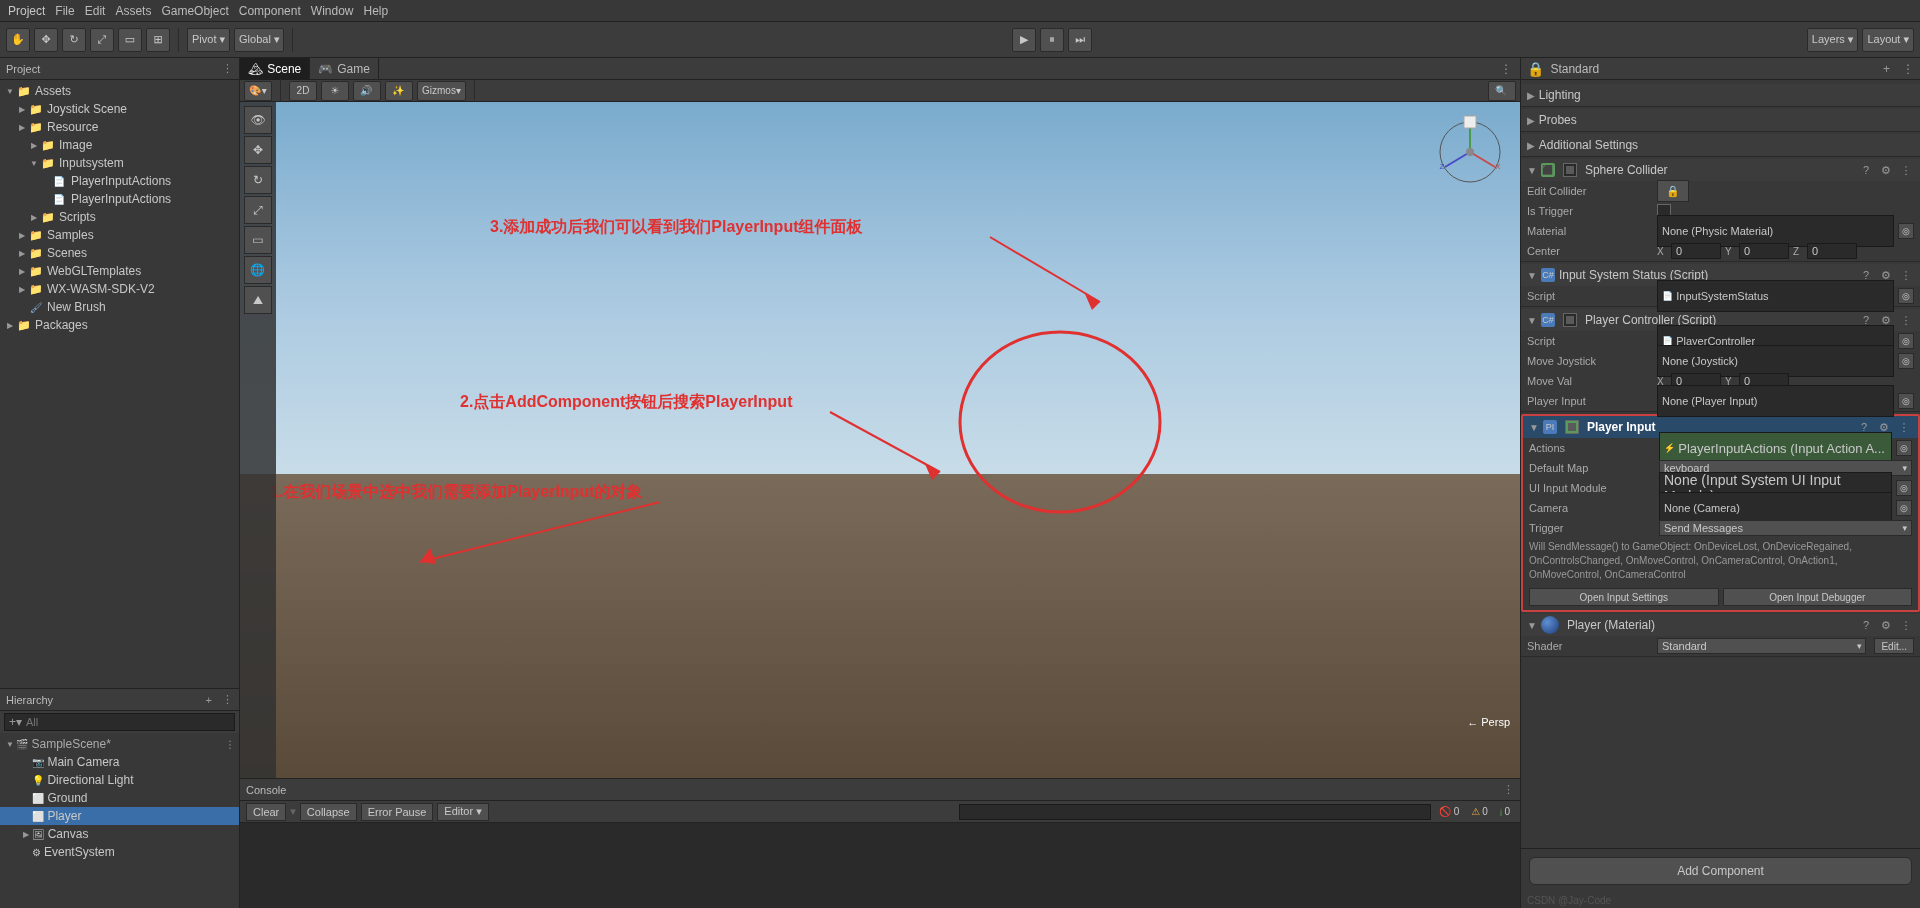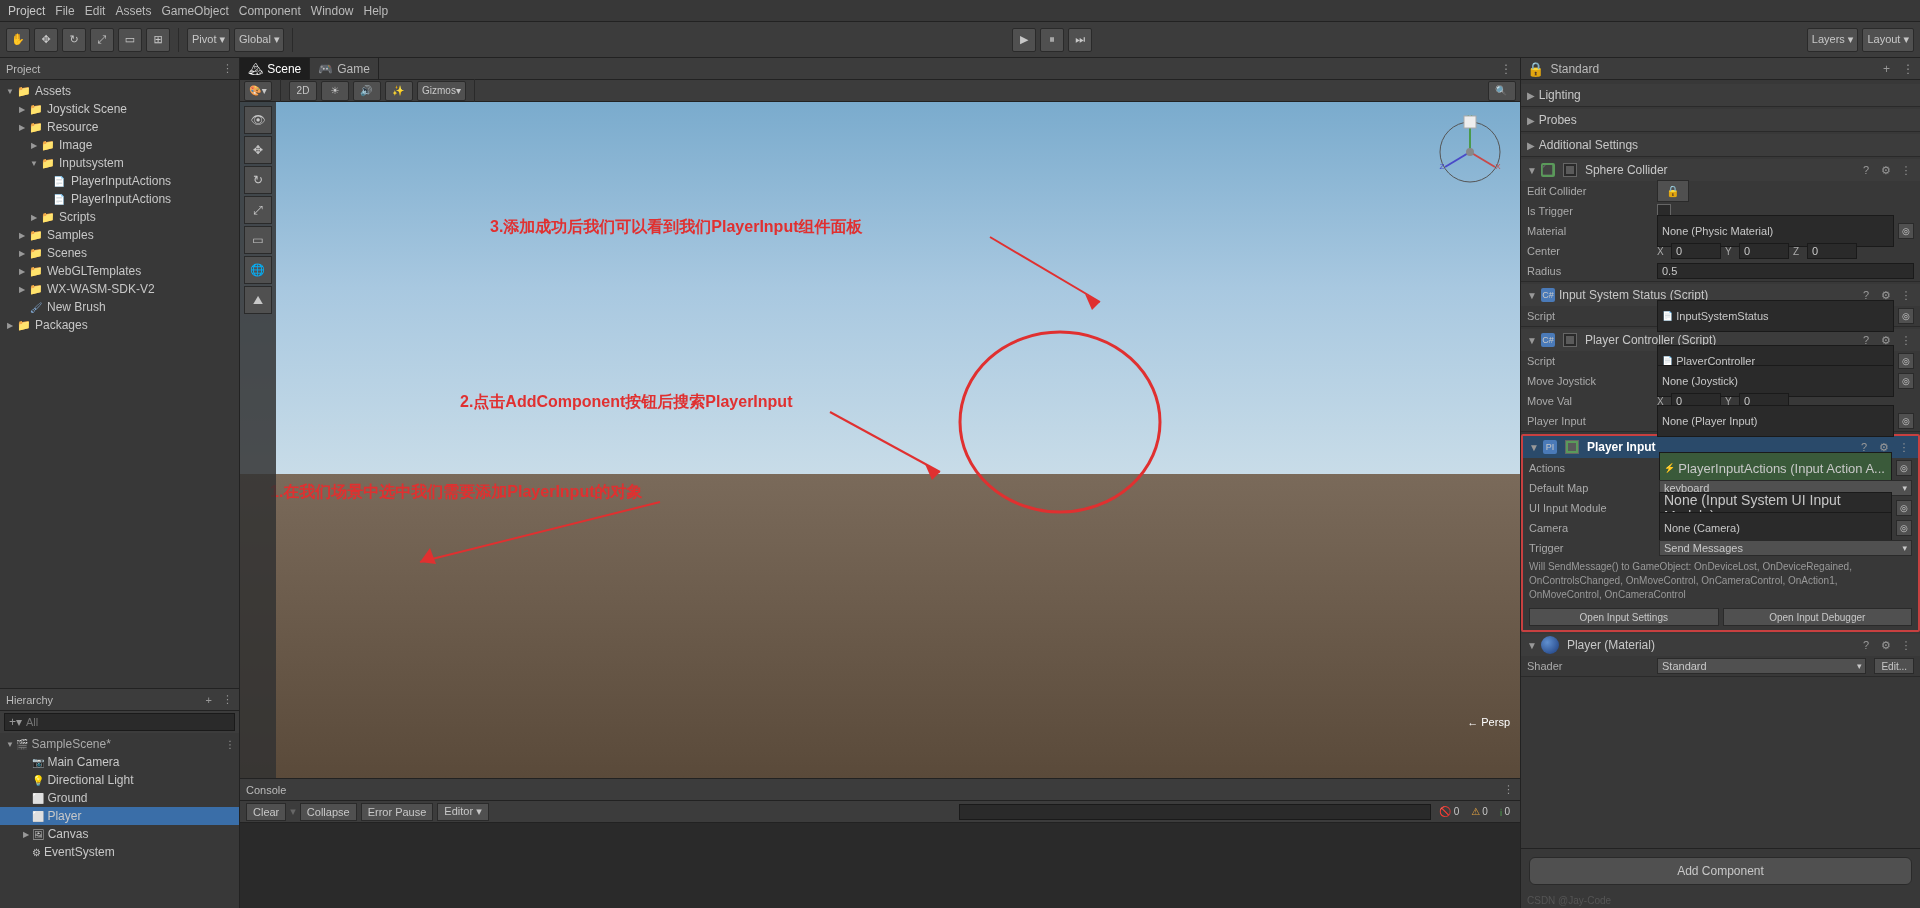--- a/index.html
+++ b/index.html
@@ -943,26 +943,20 @@
                 <input class="xyz-input" type="text" value="0" style="">
               </div>
               <div class="prop-xyz">
                 <span class="xyz-label">Z</span>
                 <input class="xyz-input" type="text" value="0" style="">
               </div>
             </div>
           </div>
         </div>
 
-        <div class="prop-row">
-          <span class="prop-label">Radius</span>
-          <div class="prop-value">
-            <input class="prop-input" type="text" value="0.5" style="">
-          </div>
-        </div>
       </div>
 
       <div class="inspector-section">
         <div class="section-header">
           <span class="section-arrow">▼</span>
           <div class="section-icon blue">C#</div>
           <span>Input System Status (Script)</span>
           <div style="flex:1;"></div>
           <button class="section-action-btn">?</button>
           <button class="section-action-btn">⚙</button>

